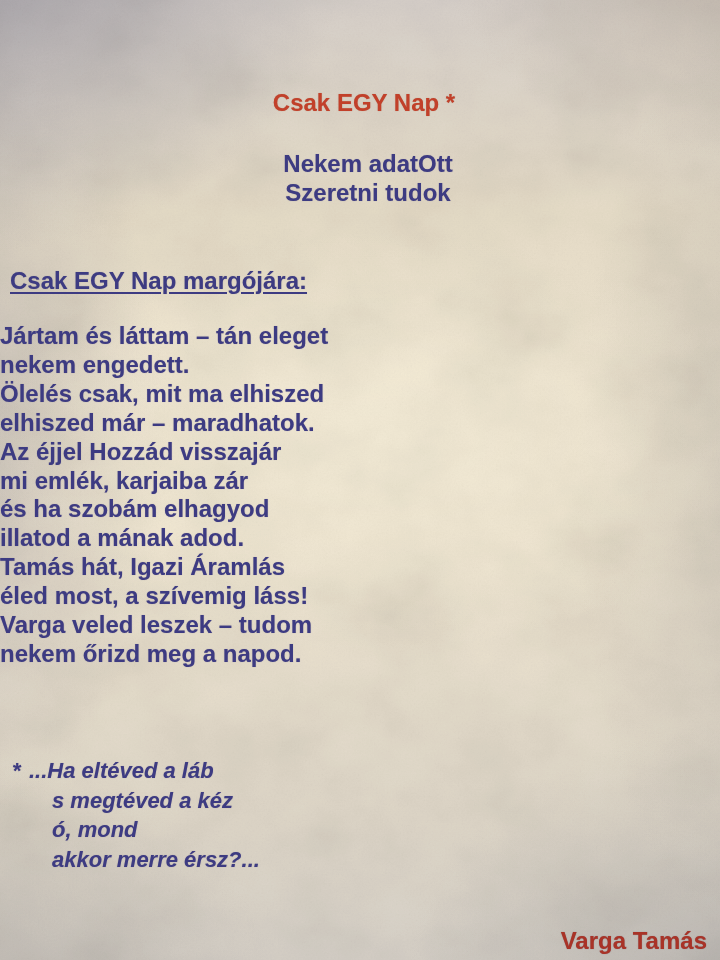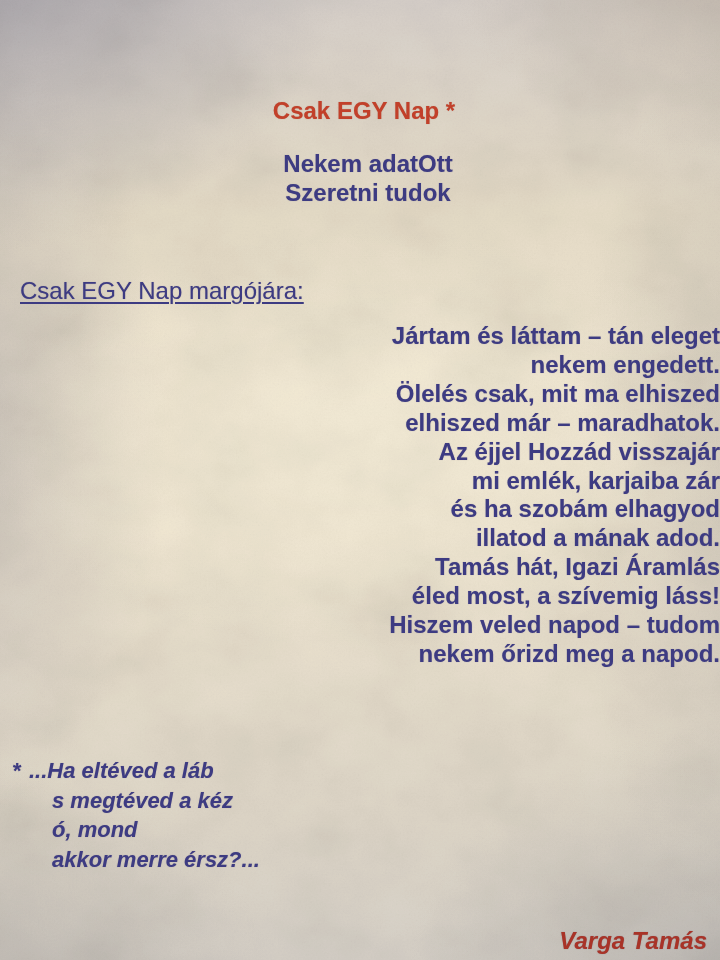--- a/index.html
+++ b/index.html
@@ -27,55 +27,55 @@
     mix-blend-mode: multiply;
     opacity: 0.5;
     pointer-events: none;
   }
   .content { position: absolute; inset: 0; }
   .line { white-space: pre; }
 
   .title {
     position: absolute;
     top: 89px; left: 8px; right: 0;
-    margin: 8px;
+    margin: 0;
     text-align: center;
     font-size: 24px;
     font-weight: bold;
     line-height: 28px;
     color: #c2402a;
     text-shadow: 0 0 1px rgba(120,50,30,0.35);
   }
   .epigraph {
     position: absolute;
     top: 149px; left: 16px; right: 0;
     text-align: center;
     font-size: 24px;
     font-weight: bold;
     line-height: 29.4px;
     color: #3d3b82;
     text-shadow: 0 0 1px rgba(40,38,90,0.3);
   }
   .section-heading {
     position: absolute;
     top: 266px; left: 10px;
-    margin: 10px;
+    margin: 0;
     font-size: 24px;
-    font-weight: normal;
+    font-weight: bold;
     line-height: 29px;
     color: #3d3b82;
     text-decoration: underline;
     text-decoration-thickness: 2px;
     text-underline-offset: 3px;
     text-shadow: 0 0 1px rgba(40,38,90,0.3);
   }
   .main-poem {
     position: absolute;
     top: 322px; left: 0; right: 0;
-    text-align: right;
+    text-align: left;
     font-size: 24px;
     font-weight: bold;
     line-height: 28.9px;
     color: #3d3b82;
     text-shadow: 0 0 1px rgba(40,38,90,0.3);
   }
   .footnote {
     position: absolute;
     top: 756px; left: 12px;
     font-size: 22px;
@@ -88,21 +88,20 @@
   .footnote .indented { padding-left: 40px; }
   .fn-marker { display: inline-block; width: 17px; font-style: italic; }
   .author {
     position: absolute;
     top: 928px; right: 13px;
     font-size: 24px;
     font-weight: bold;
     line-height: 26px;
     color: #a93327;
     text-shadow: 0 0 1px rgba(60,40,70,0.45);
-    font-style: italic;
   }
 </style>
 </head>
 <body>
 
 <div class="page">
 
   <svg class="grain" width="720" height="960" aria-hidden="true">
     <defs>
       <filter id="clouds" x="0" y="0" width="100%" height="100%">
@@ -139,21 +138,21 @@
       <div class="line">Jártam és láttam – tán eleget</div>
       <div class="line">nekem engedett.</div>
       <div class="line">Ölelés csak, mit ma elhiszed</div>
       <div class="line">elhiszed már – maradhatok.</div>
       <div class="line">Az éjjel Hozzád visszajár</div>
       <div class="line">mi emlék, karjaiba zár</div>
       <div class="line">és ha szobám elhagyod</div>
       <div class="line">illatod a mának adod.</div>
       <div class="line">Tamás hát, Igazi Áramlás</div>
       <div class="line">éled most, a szívemig láss!</div>
-      <div class="line">Hiszem veled napod – tudom</div>
+      <div class="line">Varga veled leszek – tudom</div>
       <div class="line">nekem őrizd meg a napod.</div>
     </div>
 
     <div class="footnote">
       <div class="line"><span class="fn-marker">*</span><span>...Ha eltéved a láb</span></div>
       <div class="line indented">s megtéved a kéz</div>
       <div class="line indented">ó, mond</div>
       <div class="line indented">akkor merre érsz?...</div>
     </div>
 

